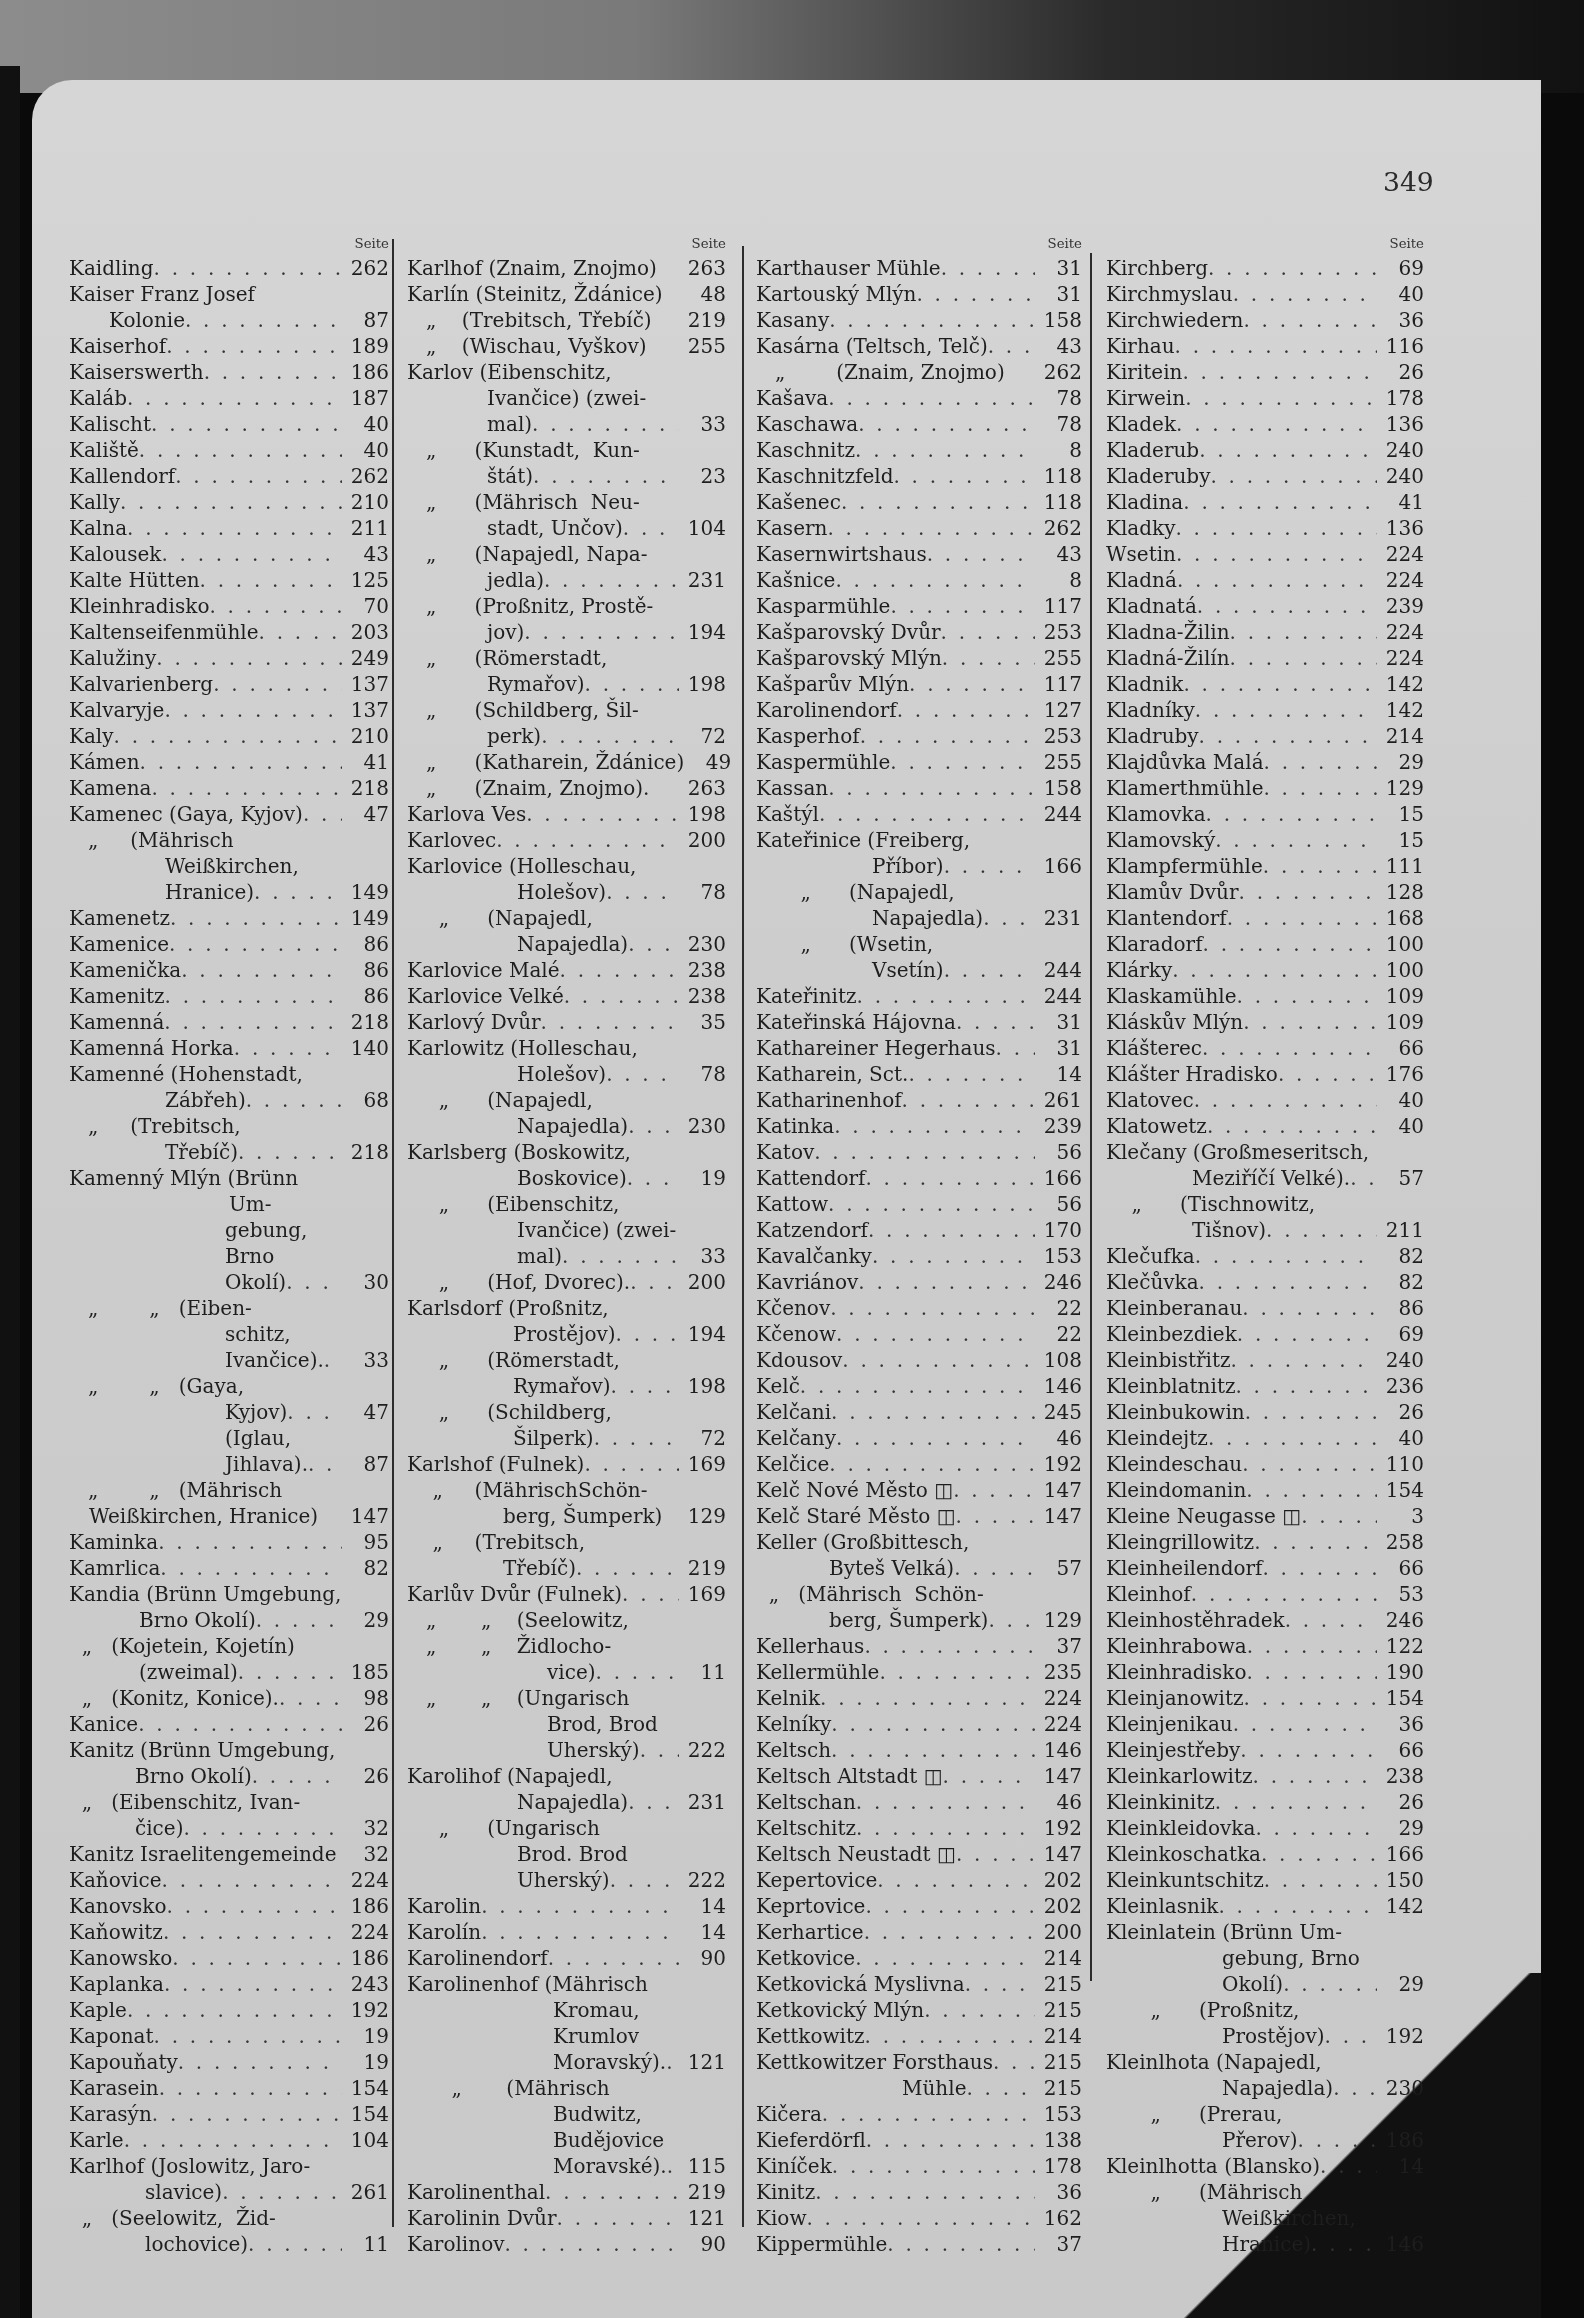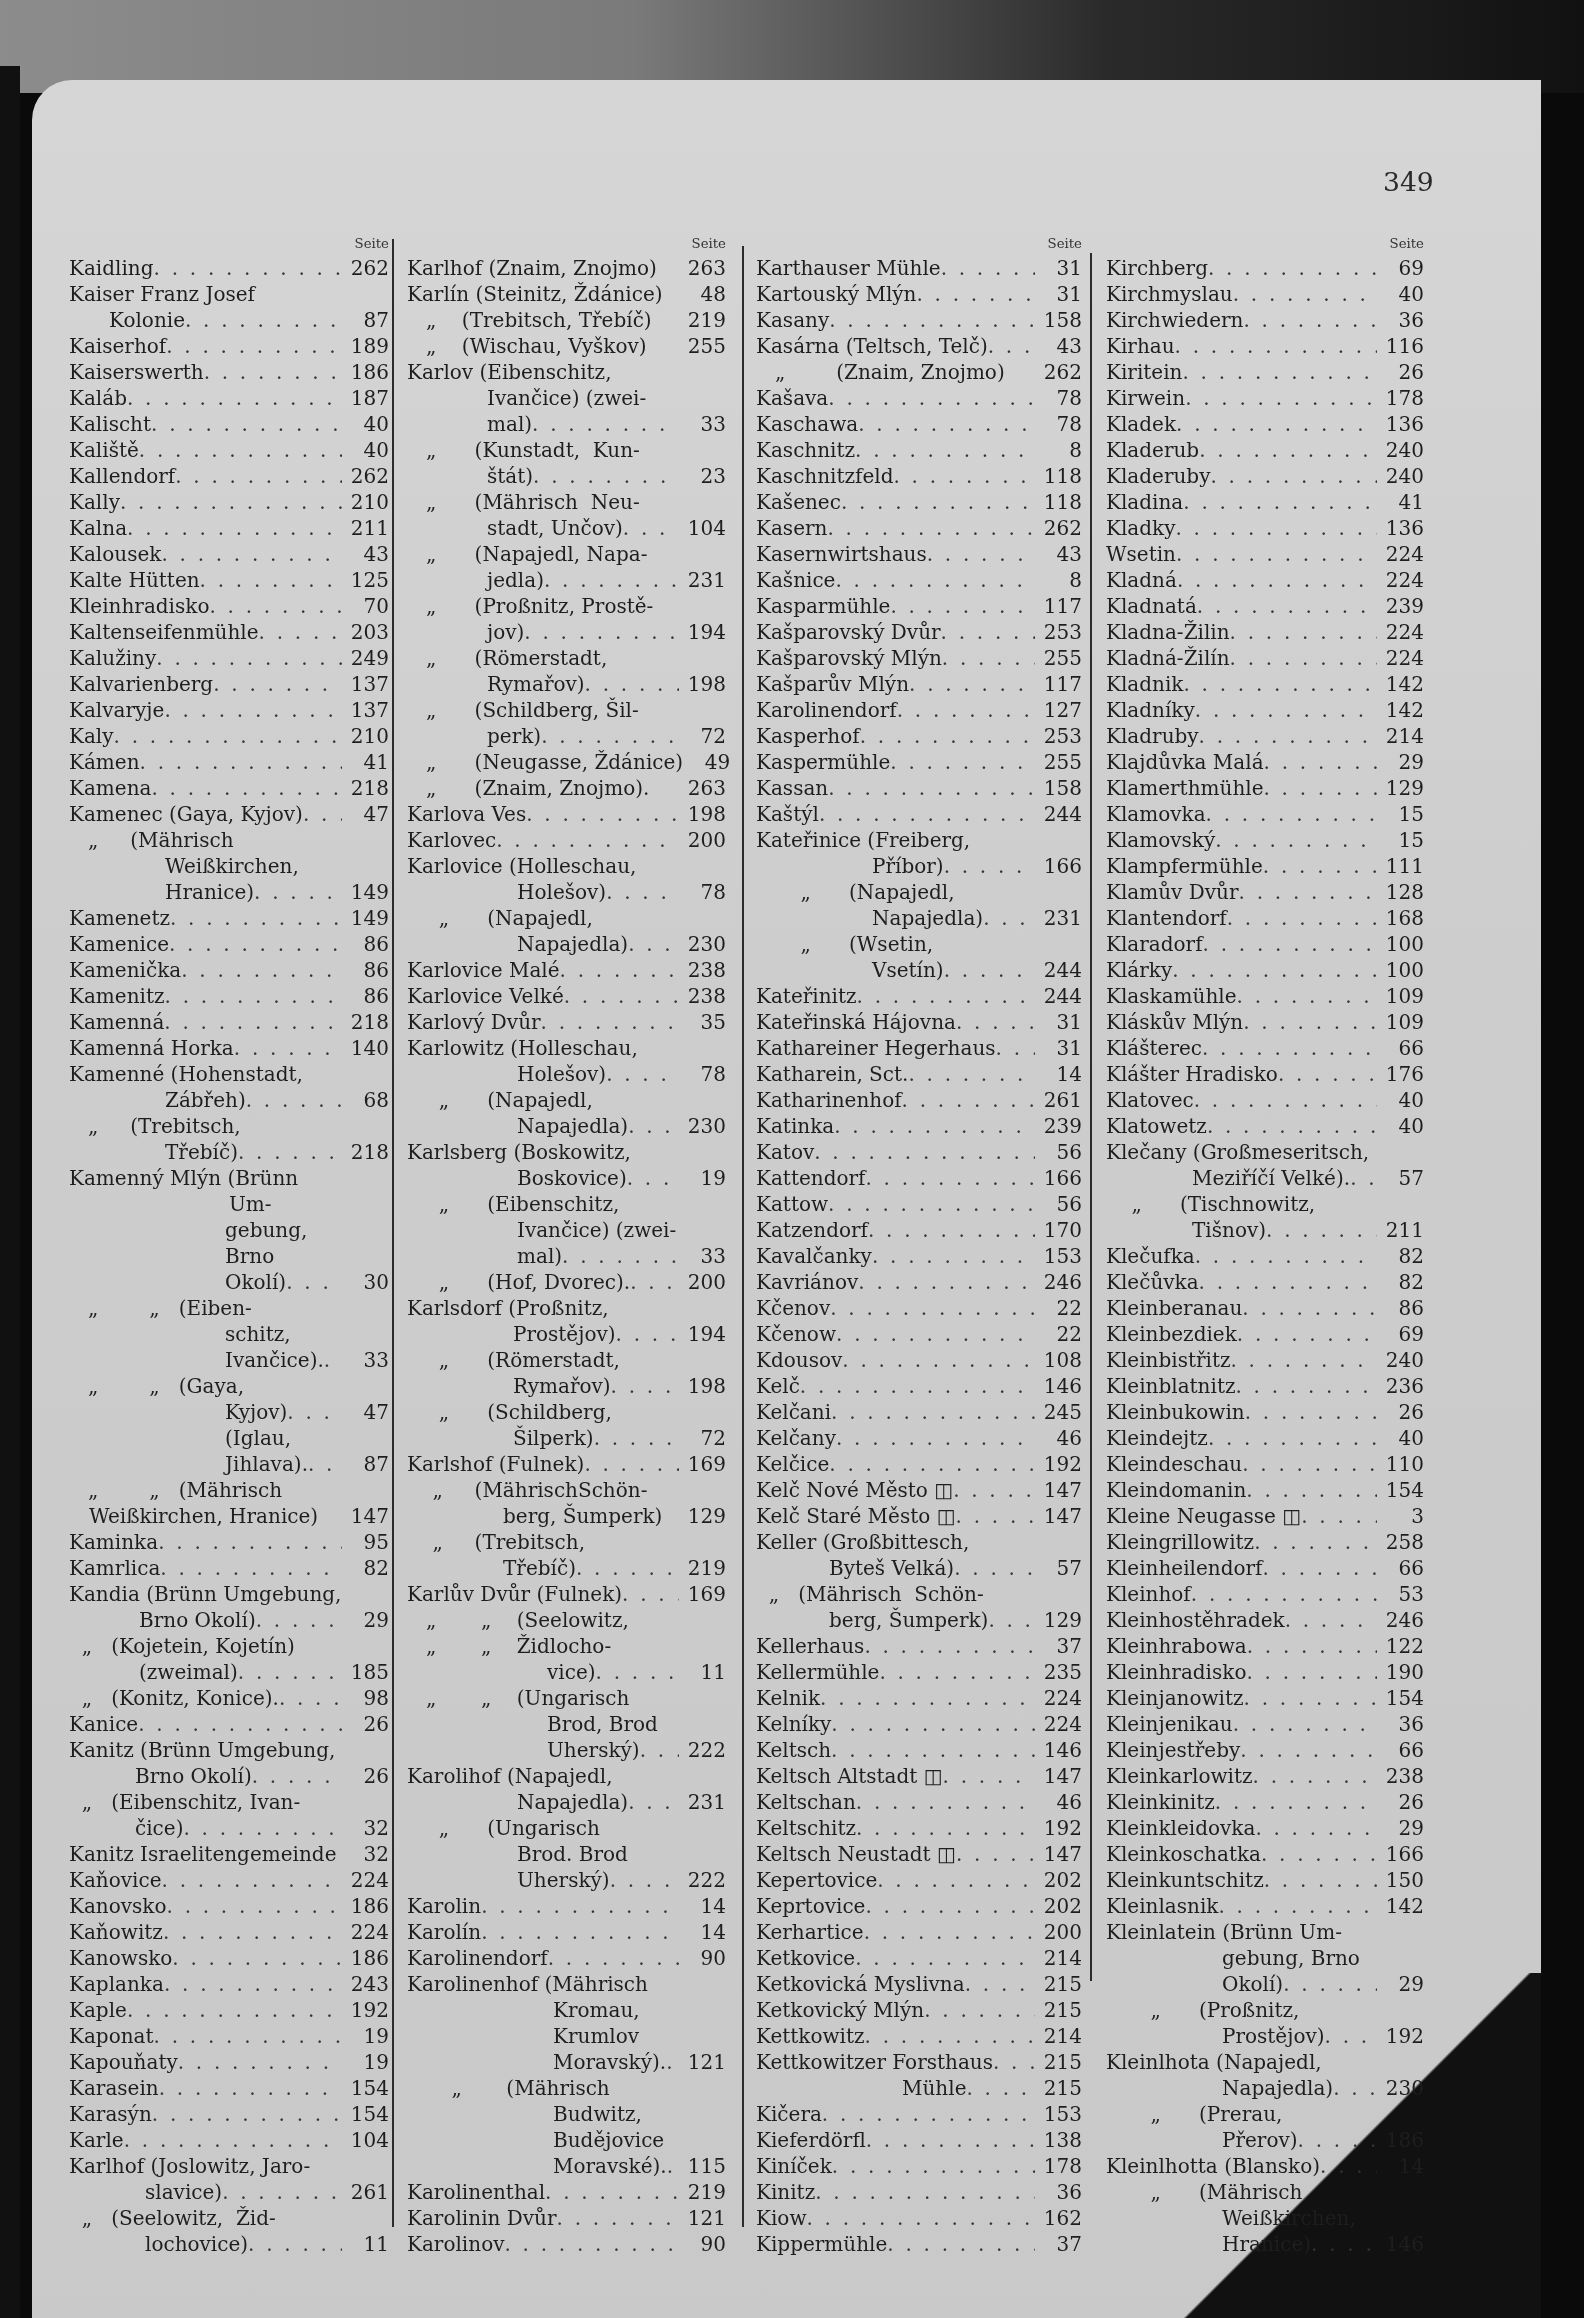--- a/index.html
+++ b/index.html
@@ -544,21 +544,21 @@
         <span class="name">   „      (Schildberg, Šil-</span>
         <span class="dots none"></span>
         <span class="pg"></span>
       </div>
       <div class="entry cont" style="--ind: 80px;">
         <span class="name">perk)</span>
         <span class="dots"></span>
         <span class="pg">72</span>
       </div>
       <div class="entry">
-        <span class="name">   „      (Neugasse, Ždánice)</span>
+        <span class="name">   „      (Katharein, Ždánice)</span>
         <span class="dots none"></span>
         <span class="pg">49</span>
       </div>
       <div class="entry">
         <span class="name">   „      (Znaim, Znojmo).</span>
         <span class="dots none"></span>
         <span class="pg">263</span>
       </div>
       <div class="entry">
         <span class="name">Karlova Ves</span>

